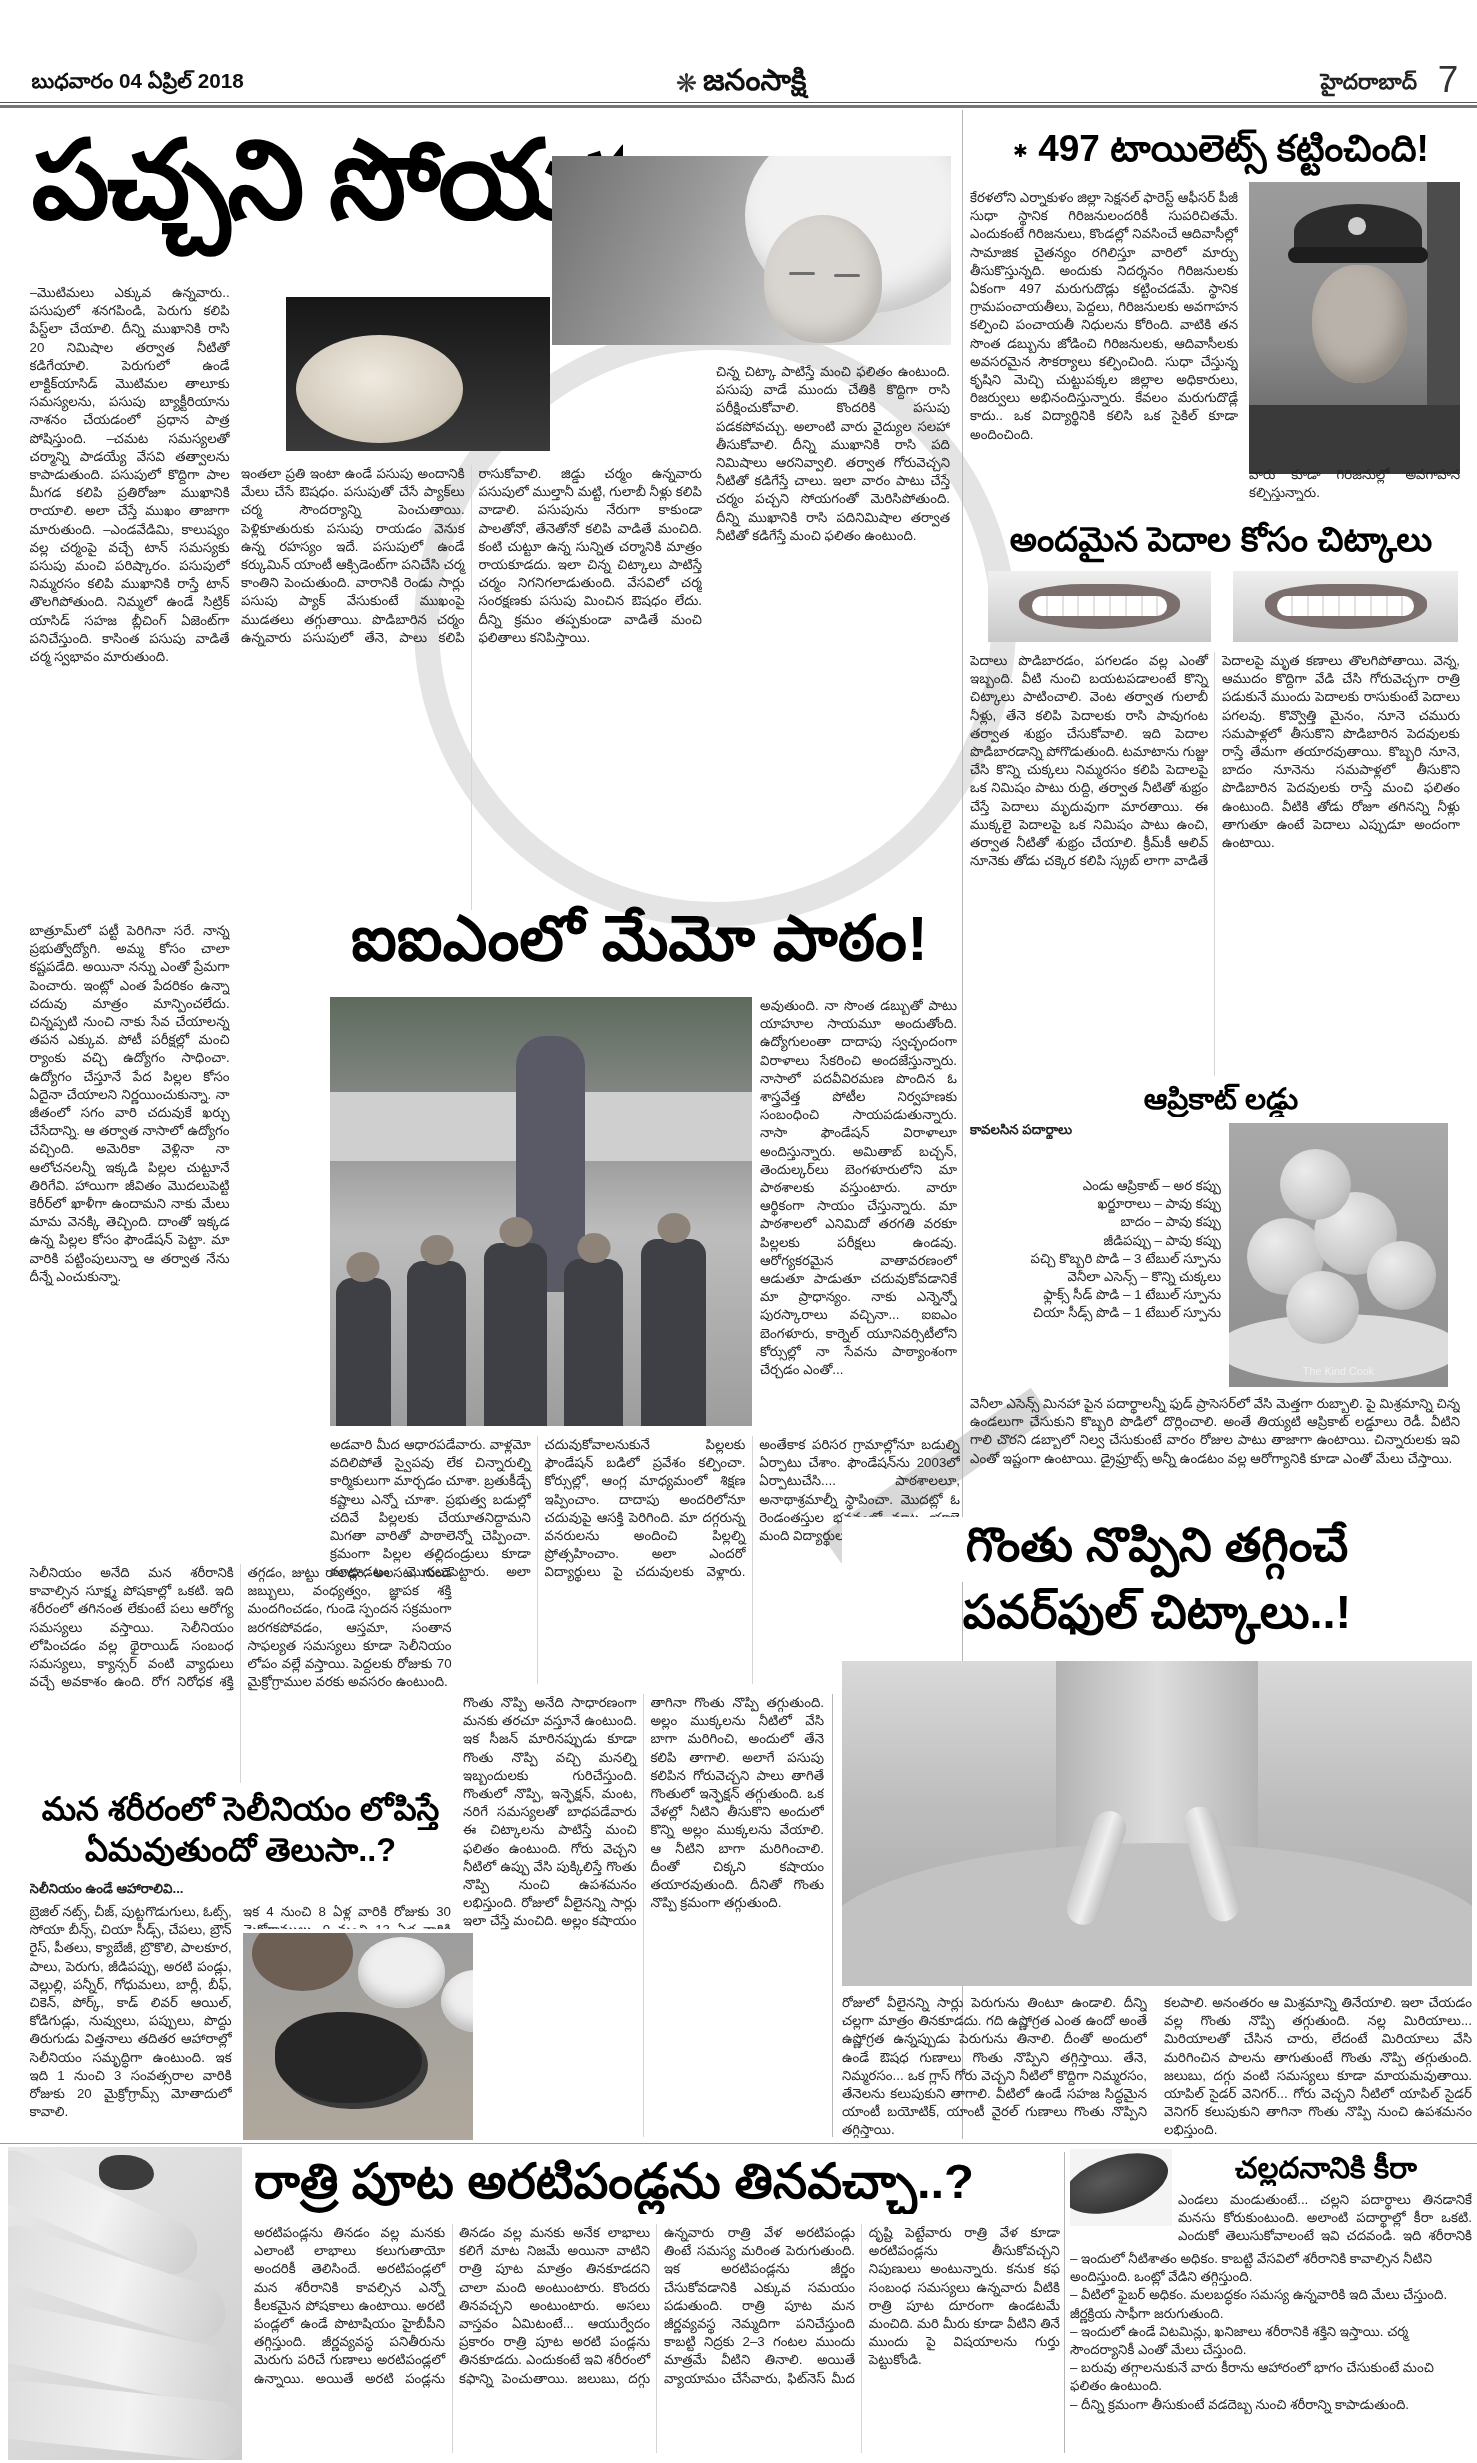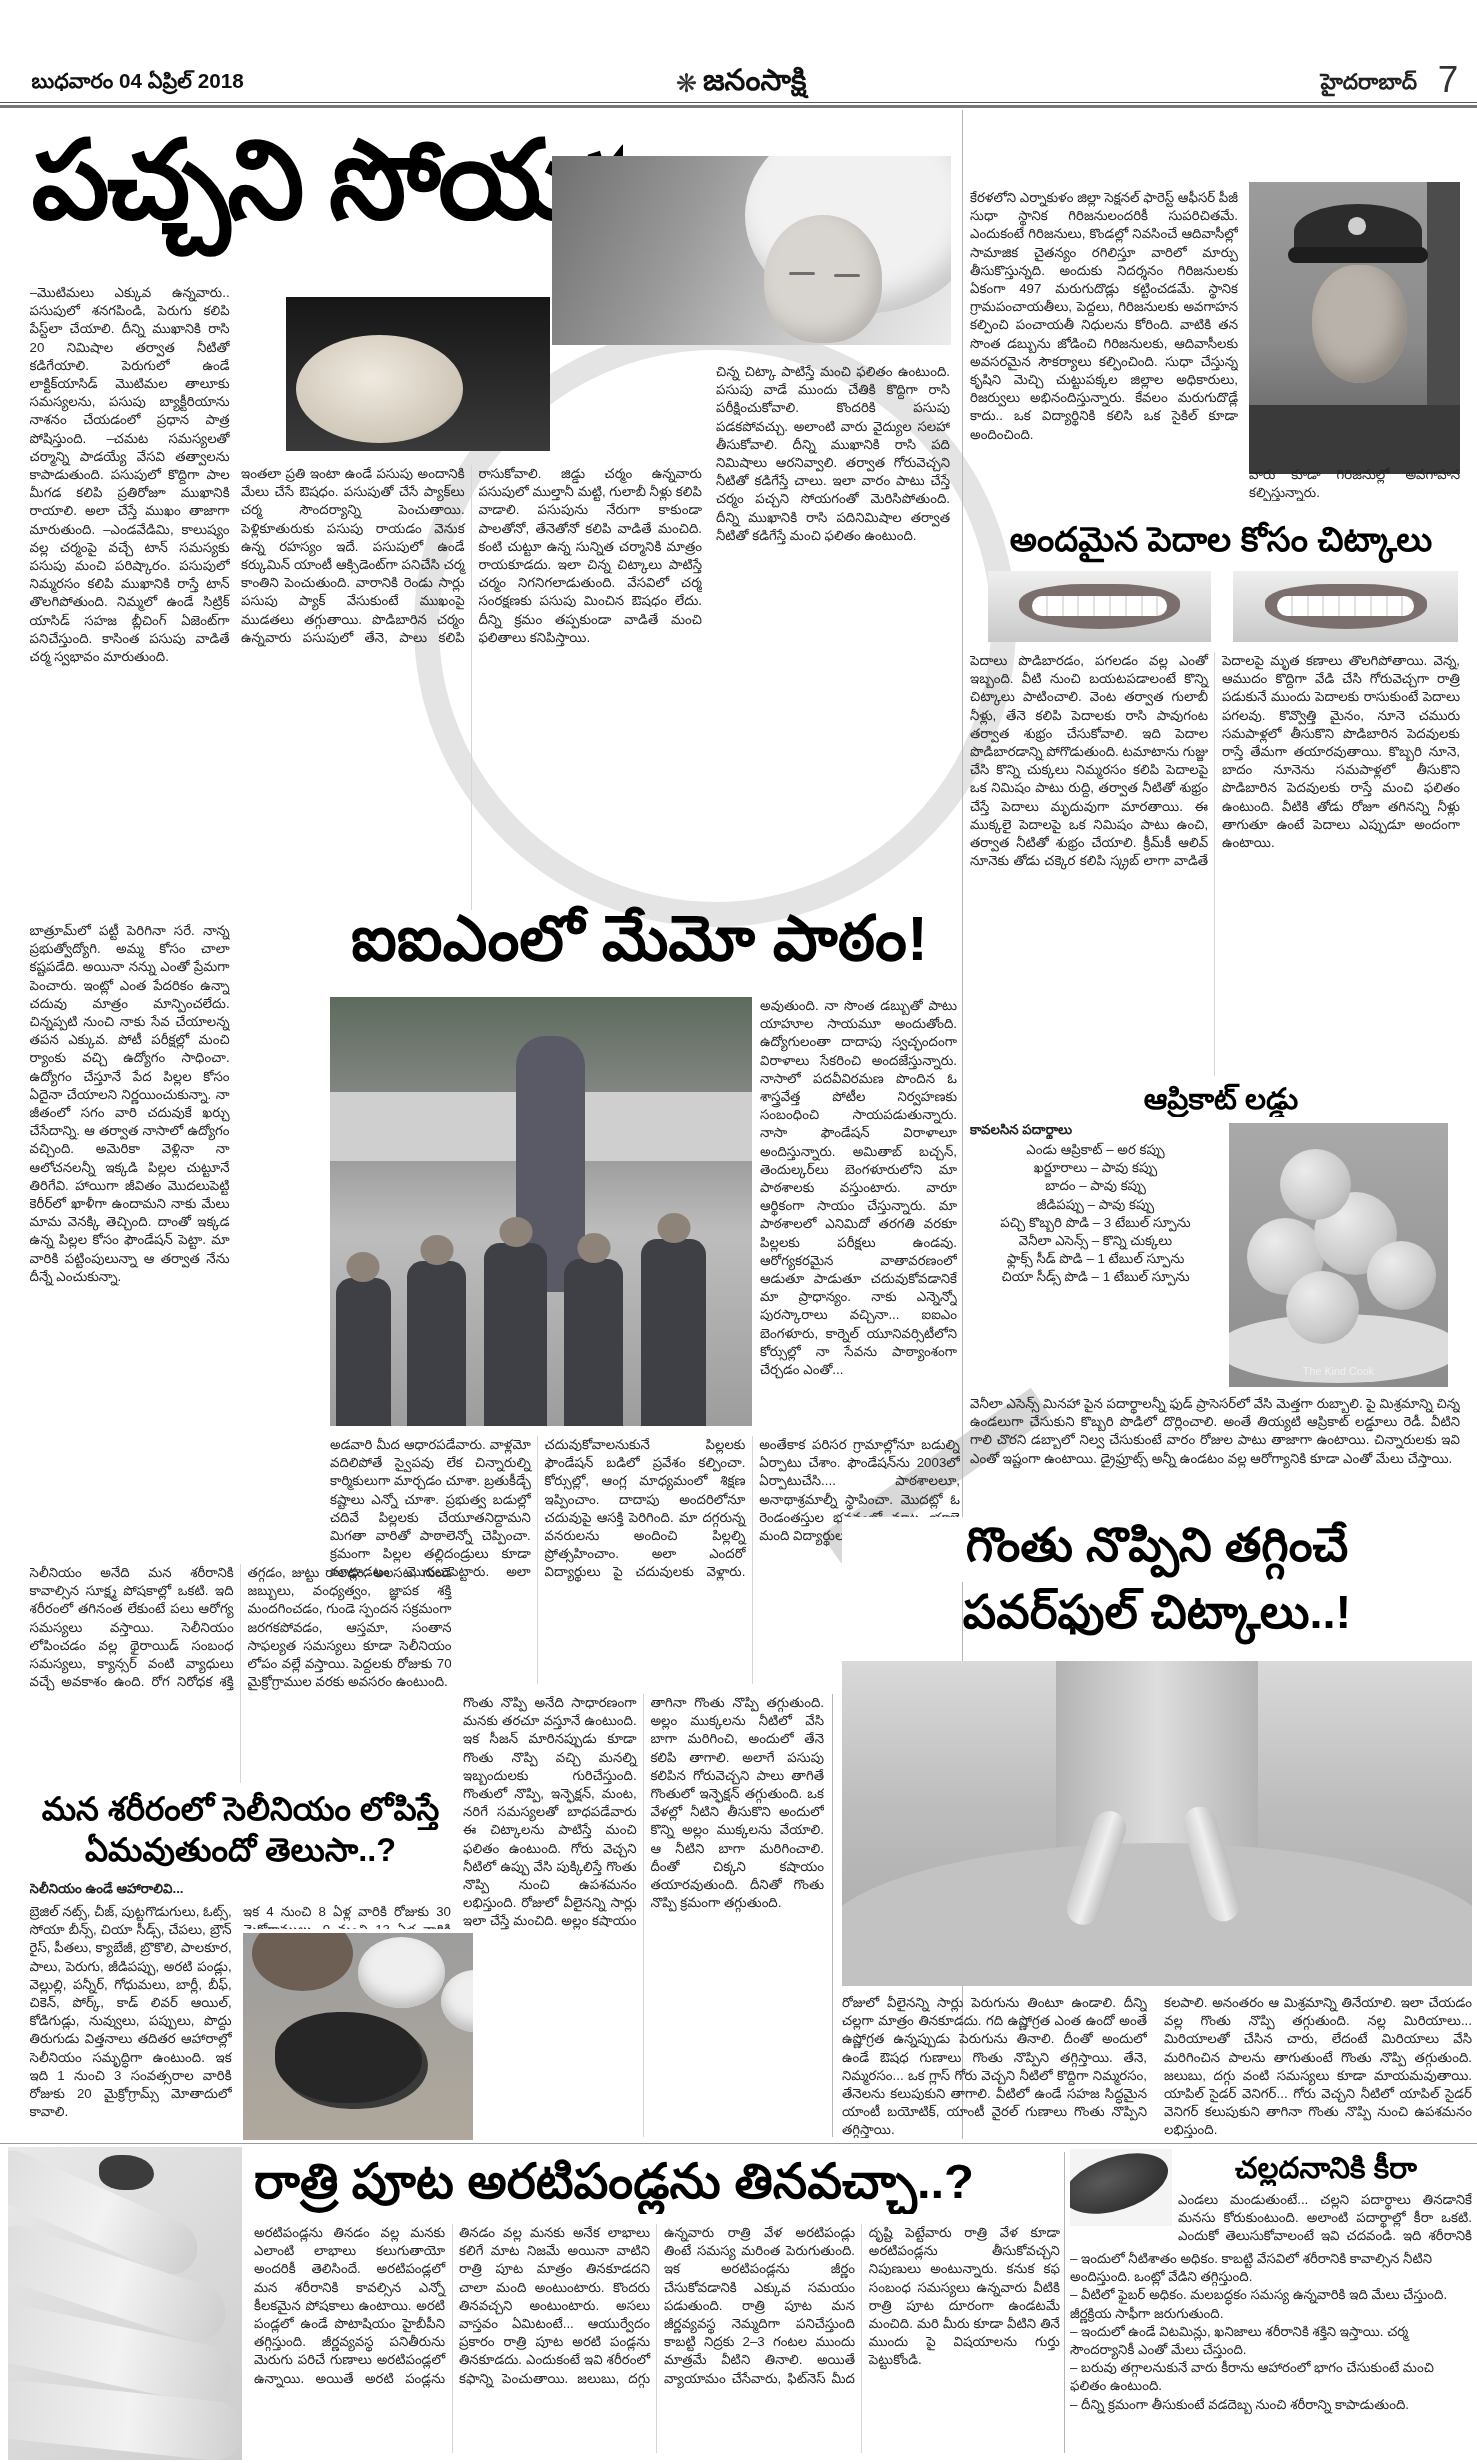--- a/index.html
+++ b/index.html
@@ -100,20 +100,24 @@
   <div class="photo ph-bowl" style="left:286px;top:297px;width:264px;height:154px;">
     <div class="powder"></div>
   </div>
 
   <div class="bt" style="left:29.6px;top:284px;width:200px;height:632px;">–మొటిమలు ఎక్కువ ఉన్నవారు.. పసుపులో శనగపిండి, పెరుగు కలిపి పేస్ట్‌లా చేయాలి. దీన్ని ముఖానికి రాసి 20 నిమిషాల తర్వాత నీటితో కడిగేయాలి. పెరుగులో ఉండే లాక్టిక్‌యాసిడ్ మొటిమల తాలూకు సమస్యలను, పసుపు బ్యాక్టీరియాను నాశనం చేయడంలో ప్రధాన పాత్ర పోషిస్తుంది. –చమట సమస్యలతో చర్మాన్ని పాడయ్యే వేసవి తత్వాలను కాపాడుతుంది. పసుపులో కొద్దిగా పాల మీగడ కలిపి ప్రతిరోజూ ముఖానికి రాయాలి. అలా చేస్తే ముఖం తాజాగా మారుతుంది. –ఎండవేడిమి, కాలుష్యం వల్ల చర్మంపై వచ్చే టాన్ సమస్యకు పసుపు మంచి పరిష్కారం. పసుపులో నిమ్మరసం కలిపి ముఖానికి రాస్తే టాన్ తొలగిపోతుంది. నిమ్మలో ఉండే సిట్రిక్ యాసిడ్ సహజ బ్లీచింగ్ ఏజెంట్‌గా పనిచేస్తుంది. కాసింత పసుపు వాడితే చర్మ స్వభావం మారుతుంది.</div>
   <div class="bt cols2" style="left:241px;top:465px;width:461px;height:445px;">ఇంతలా ప్రతి ఇంటా ఉండే పసుపు అందానికి మేలు చేసే ఔషధం. పసుపుతో చేసే ప్యాక్‌లు చర్మ సౌందర్యాన్ని పెంచుతాయి. పెళ్లికూతురుకు పసుపు రాయడం వెనుక ఉన్న రహస్యం ఇదే. పసుపులో ఉండే కర్కుమిన్ యాంటీ ఆక్సిడెంట్‌గా పనిచేసి చర్మ కాంతిని పెంచుతుంది. వారానికి రెండు సార్లు పసుపు ప్యాక్ వేసుకుంటే ముఖంపై ముడతలు తగ్గుతాయి. పొడిబారిన చర్మం ఉన్నవారు పసుపులో తేనె, పాలు కలిపి రాసుకోవాలి. జిడ్డు చర్మం ఉన్నవారు పసుపులో ముల్తానీ మట్టి, గులాబీ నీళ్లు కలిపి వాడాలి. పసుపును నేరుగా కాకుండా పాలతోనో, తేనెతోనో కలిపి వాడితే మంచిది. కంటి చుట్టూ ఉన్న సున్నిత చర్మానికి మాత్రం రాయకూడదు. ఇలా చిన్న చిట్కాలు పాటిస్తే చర్మం నిగనిగలాడుతుంది. వేసవిలో చర్మ సంరక్షణకు పసుపు మించిన ఔషధం లేదు. దీన్ని క్రమం తప్పకుండా వాడితే మంచి ఫలితాలు కనిపిస్తాయి.</div>
   <div class="bt" style="left:716px;top:363px;width:234px;height:548px;">చిన్న చిట్కా పాటిస్తే మంచి ఫలితం ఉంటుంది. పసుపు వాడే ముందు చేతికి కొద్దిగా రాసి పరీక్షించుకోవాలి. కొందరికి పసుపు పడకపోవచ్చు. అలాంటి వారు వైద్యుల సలహా తీసుకోవాలి. దీన్ని ముఖానికి రాసి పది నిమిషాలు ఆరనివ్వాలి. తర్వాత గోరువెచ్చని నీటితో కడిగేస్తే చాలు. ఇలా వారం పాటు చేస్తే చర్మం పచ్చని సోయగంతో మెరిసిపోతుంది. దీన్ని ముఖానికి రాసి పదినిమిషాల తర్వాత నీటితో కడిగేస్తే మంచి ఫలితం ఉంటుంది.</div>
 
   <div class="vrule" style="left:962px;top:110px;height:2029px;"></div>
 
+  <div class="hl ctr" style="left:970px;top:128px;width:502px;height:51px;font-size:37px;">
+    <span style="font-size:17.7px;vertical-align:middle;">✱</span>
+    <span>497 టాయిలెట్స్ కట్టించింది!</span>
+  </div>
   <div class="bt" style="left:970px;top:189px;width:268px;height:286px;">కేరళలోని ఎర్నాకుళం జిల్లా సెక్షనల్ ఫారెస్ట్ ఆఫీసర్ పీజీ సుధా స్థానిక గిరిజనులందరికీ సుపరిచితమే. ఎందుకంటే గిరిజనులు, కొండల్లో నివసించే ఆదివాసీల్లో సామాజిక చైతన్యం రగిలిస్తూ వారిలో మార్పు తీసుకొస్తున్నది. అందుకు నిదర్శనం గిరిజనులకు ఏకంగా 497 మరుగుదొడ్లు కట్టించడమే. స్థానిక గ్రామపంచాయతీలు, పెద్దలు, గిరిజనులకు అవగాహన కల్పించి పంచాయతీ నిధులను కోరింది. వాటికి తన సొంత డబ్బును జోడించి గిరిజనులకు, ఆదివాసీలకు అవసరమైన సౌకర్యాలు కల్పించింది. సుధా చేస్తున్న కృషిని మెచ్చి చుట్టుపక్కల జిల్లాల అధికారులు, రిజర్వులు అభినందిస్తున్నారు. కేవలం మరుగుదొడ్లే కాదు.. ఒక విద్యార్థినికి కలిసి ఒక సైకిల్ కూడా అందించింది.</div>
   <div class="photo ph-officer" style="left:1249px;top:182px;width:211px;height:292px;">
     <div class="door"></div>
     <div class="cap"></div>
     <div class="capband"></div>
     <div class="badge"></div>
     <div class="oface"></div>
     <div class="uniform"></div>
   </div>
   <div class="bt" style="left:1249px;top:466px;width:211px;height:35px;">వారు కూడా గిరిజనుల్లో అవగాహన కల్పిస్తున్నారు.</div>
@@ -126,21 +130,21 @@
   </div>
   <div class="photo ph-smile" style="left:1233px;top:571px;width:225px;height:71px;">
     <div class="lips">
         <div class="teeth"></div>
       </div>
   </div>
   <div class="bt cols2" style="left:970px;top:652px;width:490px;height:424px;">పెదాలు పొడిబారడం, పగలడం వల్ల ఎంతో ఇబ్బంది. వీటి నుంచి బయటపడాలంటే కొన్ని చిట్కాలు పాటించాలి. వెంట తర్వాత గులాబీ నీళ్లు, తేనె కలిపి పెదాలకు రాసి పావుగంట తర్వాత శుభ్రం చేసుకోవాలి. ఇది పెదాల పొడిబారడాన్ని పోగొడుతుంది. టమాటాను గుజ్జు చేసి కొన్ని చుక్కలు నిమ్మరసం కలిపి పెదాలపై ఒక నిమిషం పాటు రుద్ది, తర్వాత నీటితో శుభ్రం చేస్తే పెదాలు మృదువుగా మారతాయి. ఈ ముక్కలై పెదాలపై ఒక నిమిషం పాటు ఉంచి, తర్వాత నీటితో శుభ్రం చేయాలి. క్రీమ్‌కీ ఆలివ్ నూనెకు తోడు చక్కెర కలిపి స్క్రబ్ లాగా వాడితే పెదాలపై మృత కణాలు తొలగిపోతాయి. వెన్న, ఆముదం కొద్దిగా వేడి చేసి గోరువెచ్చగా రాత్రి పడుకునే ముందు పెదాలకు రాసుకుంటే పెదాలు పగలవు. కొవ్వొత్తి మైనం, నూనె చమురు సమపాళ్లలో తీసుకొని పొడిబారిన పెదవులకు రాస్తే తేమగా తయారవుతాయి. కొబ్బరి నూనె, బాదం నూనెను సమపాళ్లలో తీసుకొని పొడిబారిన పెదవులకు రాస్తే మంచి ఫలితం ఉంటుంది. వీటికి తోడు రోజూ తగినన్ని నీళ్లు తాగుతూ ఉంటే పెదాలు ఎప్పుడూ అందంగా ఉంటాయి.</div>
 
   <div class="hl ctr nowrap" style="left:970px;top:1082px;width:502px;height:35px;font-size:29.6px;">ఆప్రికాట్ లడ్డు</div>
   <div class="bt subhead" style="left:970px;top:1121px;width:246px;height:17.7px;font-size:13.3px;">కావలసిన పదార్థాలు</div>
-  <div class="bt prelines" style="left:970px;top:1141px;width:251px;height:246px;text-align:center;">ఎండు ఆప్రికాట్ – అర కప్పు
+  <div class="bt prelines" style="left:970px;top:1177px;width:251px;height:246px;text-align:right;">ఎండు ఆప్రికాట్ – అర కప్పు
 ఖర్జూరాలు – పావు కప్పు
 బాదం – పావు కప్పు
 జీడిపప్పు – పావు కప్పు
 పచ్చి కొబ్బరి పొడి – 3 టేబుల్ స్పూను
 వెనీలా ఎసెన్స్ – కొన్ని చుక్కలు
 ఫ్లాక్స్ సీడ్ పొడి – 1 టేబుల్ స్పూను
 చియా సీడ్స్ పొడి – 1 టేబుల్ స్పూను</div>
   <div class="photo ph-laddu" style="left:1229px;top:1123px;width:219px;height:264px;">
     <div class="plate"></div>
     <div class="laddu" style="left:17.7px;top:95px;width:77px;height:77px;"></div>

